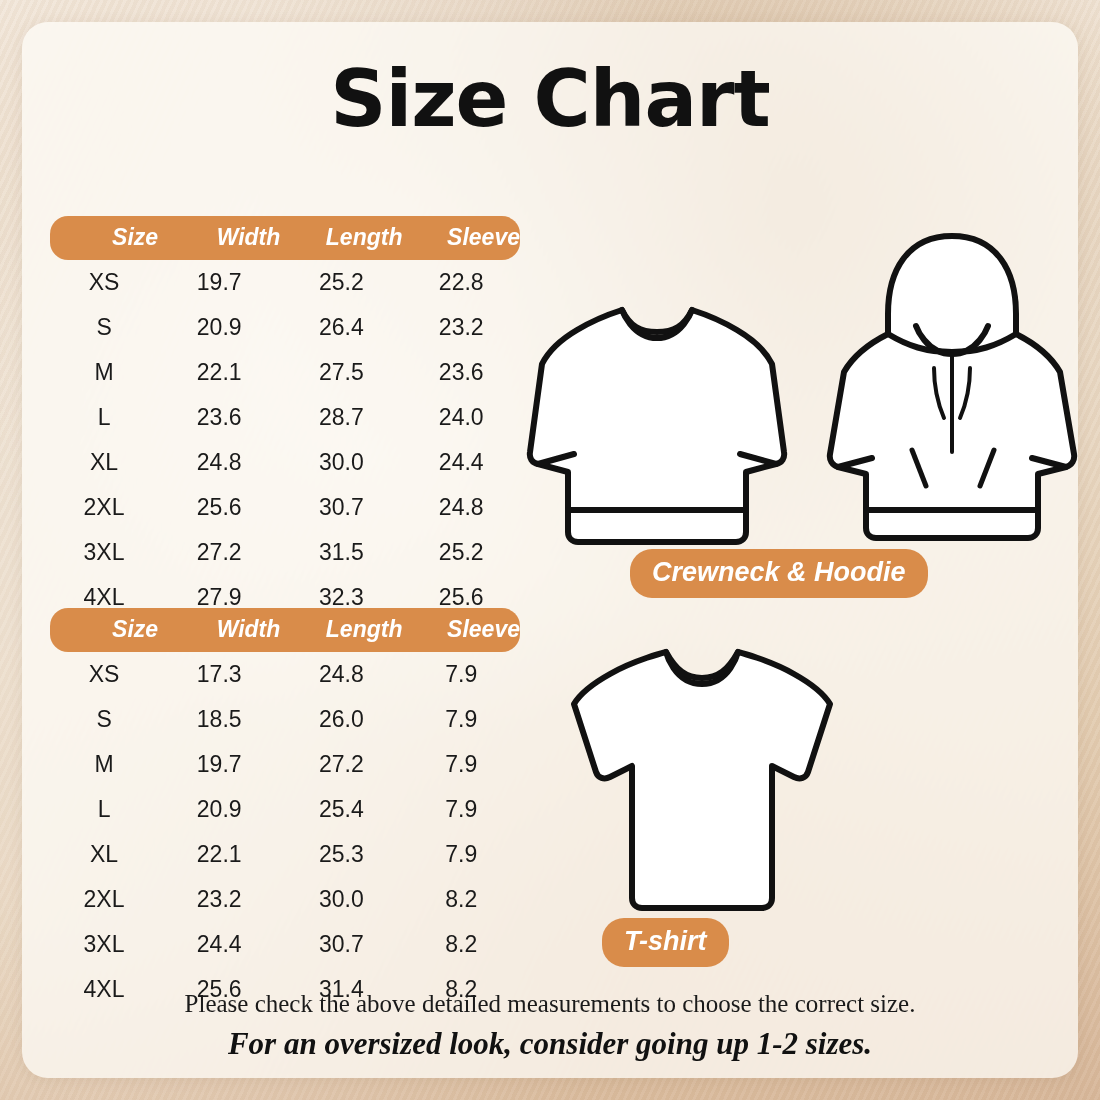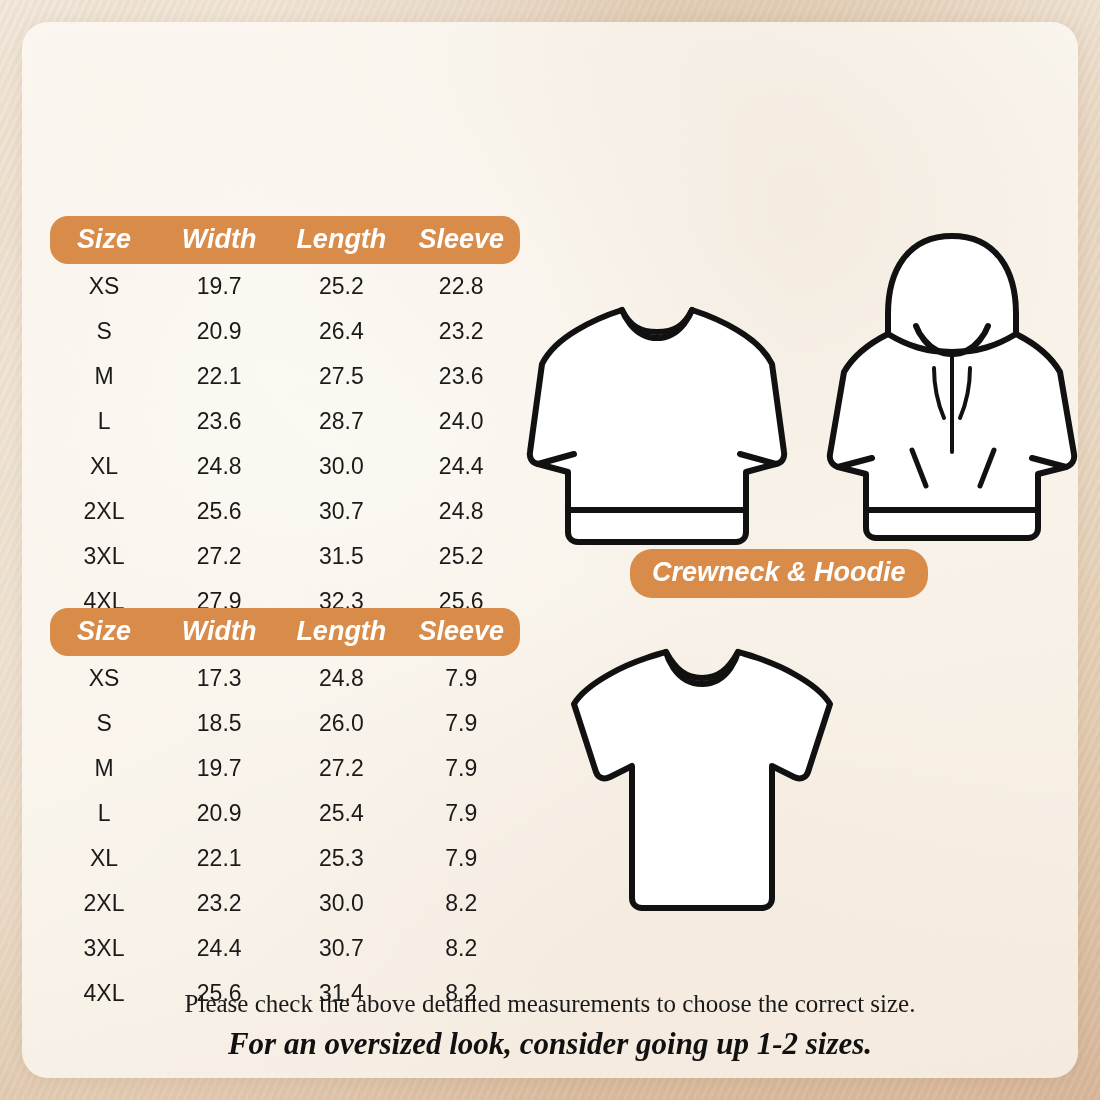--- a/index.html
+++ b/index.html
@@ -67,23 +67,24 @@
   .table-block { position: absolute; left: 28px; width: 470px; }
   .table-block.t1 { top: 4px; }
   .table-block.t2 { top: 396px; }
 
   table { width: 100%; border-collapse: collapse; }
   thead th {
     background: #d98c4a;
     color: #fff;
     font-style: italic;
     font-weight: bold;
-    font-size: 27px;
+    font-size: 23px;
     padding: 8px 0 9px 0;
     font-family: "Liberation Sans", sans-serif;
+    text-align: right;
   }
   thead tr { }
   thead th:first-child { border-top-left-radius: 18px; border-bottom-left-radius: 18px; }
   thead th:last-child { border-top-right-radius: 18px; border-bottom-right-radius: 18px; }
   tbody td {
     text-align: center;
     font-size: 23px;
     color: #1a1a1a;
     padding: 9px 0;
     font-family: "Liberation Sans", sans-serif;
@@ -133,20 +134,21 @@
     font-style: italic;
     color: #111;
   }
 </style>
 </head>
 <body>
 
 <div id="page">
   <div class="card">
 
+    <div class="title">Size Chart</div>
 
     <div class="content">
 
       <div class="table-block t1">
         <table>
           <colgroup>
               <col class="c-size">
               <col class="c-w">
               <col class="c-l">
               <col class="c-s">
@@ -310,20 +312,21 @@
         </svg>
 
         <svg class="tee" width="280" height="300" viewBox="0 0 280 300">
           <g fill="#fff" stroke="#111" stroke-width="6" stroke-linejoin="round" stroke-linecap="round">
             <path d="M104 20 C104 20 72 28 48 42 C30 52 18 62 12 72 L34 140 C36 146 42 148 48 145 L70 134 L70 266 C70 272 74 276 80 276 L200 276 C206 276 210 272 210 266 L210 134 L232 145 C238 148 244 146 246 140 L268 72 C262 62 250 52 232 42 C208 28 176 20 176 20 C176 20 168 52 140 52 C112 52 104 20 104 20 Z"></path>
             <path d="M104 20 C114 38 124 46 140 46 C156 46 166 38 176 20" fill="none"></path>
           </g>
         </svg>
 
         <div class="pill crewhood">Crewneck &amp; Hoodie</div>
+        <div class="pill tshirt">T-shirt</div>
       </div>
 
       <div class="footer">
         <div class="line1">Please check the above detailed measurements to choose the correct size.</div>
         <div class="line2">For an oversized look, consider going up 1-2 sizes.</div>
       </div>
 
     </div>
   </div>
 </div>

